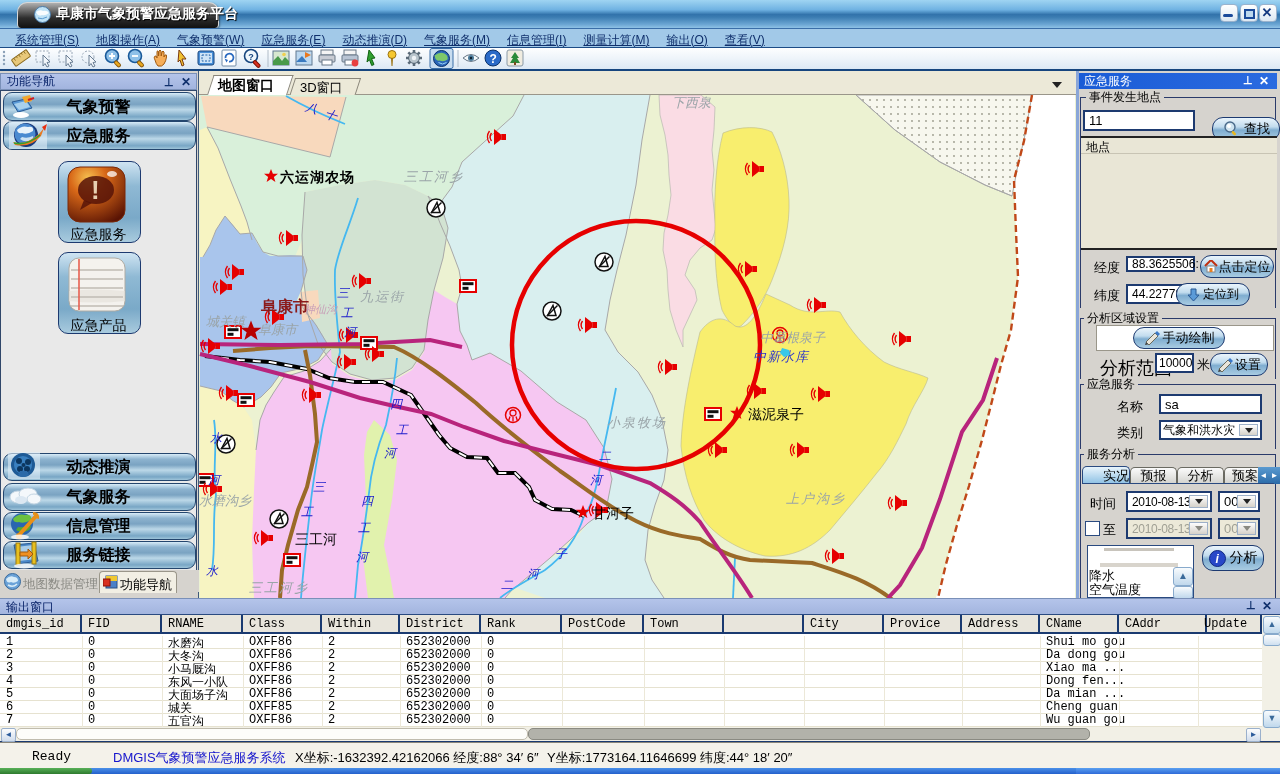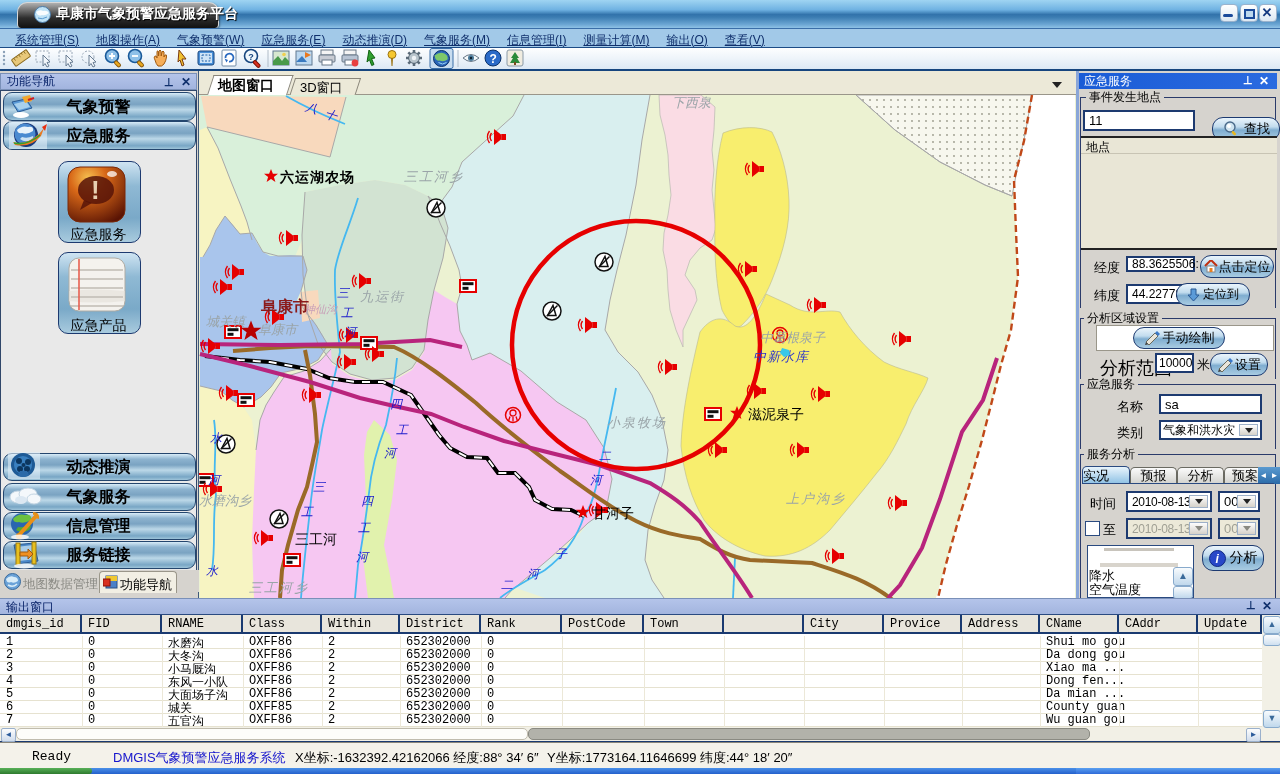--- a/index.html
+++ b/index.html
@@ -570,21 +570,21 @@
 <div class="a" style="left:1117px;top:398px;font-size:13px;color:#000;">名称</div>
 <div class="inp" style="left:1159px;top:394px;width:103px;height:20px;">sa</div>
 <div class="a" style="left:1117px;top:424px;font-size:13px;color:#000;">类别</div>
 <div class="inp" style="left:1159px;top:420px;width:103px;height:20px;font-size:12px;padding-left:2px;">气象和洪水灾<div class="ddb">
       <div class="tri"></div>
     </div></div>
 
 <div class="gb" style="left:1080px;top:454px;width:194px;height:144px;border-bottom:none;"></div>
 <div class="gbl" style="left:1084px;top:448px;">服务分析</div>
 
-<div class="a" style="left:1082px;top:466px;width:46px;height:17px;background:linear-gradient(180deg,#e8f4fc,#8cc0e4);border:1px solid #2a4a80;border-bottom:none;border-radius:5px 5px 0 0;font-size:13px;color:#000;text-align:left;line-height:17px;">实况</div>
+<div class="a" style="left:1082px;top:466px;width:46px;height:17px;background:linear-gradient(180deg,#e8f4fc,#8cc0e4);border:1px solid #2a4a80;border-bottom:none;border-radius:5px 5px 0 0;font-size:13px;color:#000;text-align:right;line-height:17px;">实况</div>
 <div class="a" style="left:1130px;top:467px;width:45px;height:16px;background:linear-gradient(180deg,#fbfbfb,#d2d2ce);border:1px solid #6a6a62;border-bottom:none;border-radius:5px 5px 0 0;font-size:13px;color:#000;text-align:center;line-height:16px;">预报</div>
 <div class="a" style="left:1177px;top:467px;width:45px;height:16px;background:linear-gradient(180deg,#fbfbfb,#d2d2ce);border:1px solid #6a6a62;border-bottom:none;border-radius:5px 5px 0 0;font-size:13px;color:#000;text-align:center;line-height:16px;">分析</div>
 <div class="a" style="left:1224px;top:467px;width:40px;height:16px;background:linear-gradient(180deg,#fbfbfb,#d2d2ce);border:1px solid #6a6a62;border-bottom:none;border-radius:5px 5px 0 0;font-size:13px;color:#000;text-align:center;line-height:16px;">预案</div>
 <div class="a" style="left:1258px;top:467px;width:11px;height:17px;background:linear-gradient(180deg,#5a9ad0,#2a6aa8);color:#fff;font-size:8px;text-align:center;line-height:17px;">◄</div>
 <div class="a" style="left:1269px;top:467px;width:11px;height:17px;background:linear-gradient(180deg,#5a9ad0,#2a6aa8);color:#fff;font-size:8px;text-align:center;line-height:17px;">►</div>
 <div class="a" style="left:1082px;top:483px;width:192px;height:1px;background:#2a4a80;"></div>
 
 <div class="a" style="left:1090px;top:495px;font-size:13px;color:#000;">时间</div>
 <div class="inp" style="left:1126px;top:491px;width:86px;height:21px;font-size:12px;letter-spacing:-0.3px;">2010-08-13<div class="ddb">
       <div class="tri"></div>
@@ -627,21 +627,21 @@
     <div style="position:absolute;left:322px;top:0;width:78px;height:17px;border-right:2px solid #1a3a70;box-sizing:border-box;padding:2px 0 0 6px;overflow:hidden;">Within</div>
     <div style="position:absolute;left:400px;top:0;width:81px;height:17px;border-right:2px solid #1a3a70;box-sizing:border-box;padding:2px 0 0 6px;overflow:hidden;">District</div>
     <div style="position:absolute;left:481px;top:0;width:81px;height:17px;border-right:2px solid #1a3a70;box-sizing:border-box;padding:2px 0 0 6px;overflow:hidden;">Rank</div>
     <div style="position:absolute;left:562px;top:0;width:82px;height:17px;border-right:2px solid #1a3a70;box-sizing:border-box;padding:2px 0 0 6px;overflow:hidden;">PostCode</div>
     <div style="position:absolute;left:644px;top:0;width:80px;height:17px;border-right:2px solid #1a3a70;box-sizing:border-box;padding:2px 0 0 6px;overflow:hidden;">Town</div>
     <div style="position:absolute;left:724px;top:0;width:80px;height:17px;border-right:2px solid #1a3a70;box-sizing:border-box;padding:18px 0 0 6px;overflow:hidden;">County</div>
     <div style="position:absolute;left:804px;top:0;width:80px;height:17px;border-right:2px solid #1a3a70;box-sizing:border-box;padding:2px 0 0 6px;overflow:hidden;">City</div>
     <div style="position:absolute;left:884px;top:0;width:78px;height:17px;border-right:2px solid #1a3a70;box-sizing:border-box;padding:2px 0 0 6px;overflow:hidden;">Provice</div>
     <div style="position:absolute;left:962px;top:0;width:78px;height:17px;border-right:2px solid #1a3a70;box-sizing:border-box;padding:2px 0 0 6px;overflow:hidden;">Address</div>
     <div style="position:absolute;left:1040px;top:0;width:79px;height:17px;border-right:2px solid #1a3a70;box-sizing:border-box;padding:2px 0 0 6px;overflow:hidden;">CName</div>
-    <div style="position:absolute;left:1119px;top:0;width:79px;height:17px;border-right:2px solid #1a3a70;box-sizing:border-box;padding:2px 0 0 6px;overflow:hidden;">CAddr</div>
+    <div style="position:absolute;left:1119px;top:0;width:88px;height:17px;border-right:2px solid #1a3a70;box-sizing:border-box;padding:2px 0 0 6px;overflow:hidden;">CAddr</div>
     <div style="position:absolute;left:1198px;top:0;width:64px;height:17px;border-right:2px solid #1a3a70;box-sizing:border-box;padding:2px 0 0 6px;overflow:hidden;">Update</div>
   </div>
 <div class="a" id="tblbody" style="left:0;top:636px;width:1262px;height:91px;font-family:'Liberation Mono',monospace;font-size:12px;color:#000;">
     <div style="position:absolute;left:0;top:0px;width:1262px;height:13px;border-bottom:1px solid #e6e2d0;box-sizing:border-box;"></div>
     <div style="position:absolute;left:6px;top:-1px;width:82px;height:13px;overflow:hidden;white-space:nowrap;">1</div>
     <div style="position:absolute;left:88px;top:-1px;width:80px;height:13px;overflow:hidden;white-space:nowrap;">0</div>
     <div style="position:absolute;left:168px;top:-1px;width:81px;height:13px;overflow:hidden;white-space:nowrap;">水磨沟</div>
     <div style="position:absolute;left:249px;top:-1px;width:79px;height:13px;overflow:hidden;white-space:nowrap;">OXFF86</div>
     <div style="position:absolute;left:328px;top:-1px;width:78px;height:13px;overflow:hidden;white-space:nowrap;">2</div>
     <div style="position:absolute;left:406px;top:-1px;width:81px;height:13px;overflow:hidden;white-space:nowrap;">652302000</div>
@@ -684,21 +684,21 @@
     <div style="position:absolute;left:487px;top:51px;width:81px;height:13px;overflow:hidden;white-space:nowrap;">0</div>
     <div style="position:absolute;left:1046px;top:51px;width:79px;height:13px;overflow:hidden;white-space:nowrap;">Da mian ...</div>
     <div style="position:absolute;left:0;top:65px;width:1262px;height:13px;border-bottom:1px solid #e6e2d0;box-sizing:border-box;"></div>
     <div style="position:absolute;left:6px;top:64px;width:82px;height:13px;overflow:hidden;white-space:nowrap;">6</div>
     <div style="position:absolute;left:88px;top:64px;width:80px;height:13px;overflow:hidden;white-space:nowrap;">0</div>
     <div style="position:absolute;left:168px;top:64px;width:81px;height:13px;overflow:hidden;white-space:nowrap;">城关</div>
     <div style="position:absolute;left:249px;top:64px;width:79px;height:13px;overflow:hidden;white-space:nowrap;">OXFF85</div>
     <div style="position:absolute;left:328px;top:64px;width:78px;height:13px;overflow:hidden;white-space:nowrap;">2</div>
     <div style="position:absolute;left:406px;top:64px;width:81px;height:13px;overflow:hidden;white-space:nowrap;">652302000</div>
     <div style="position:absolute;left:487px;top:64px;width:81px;height:13px;overflow:hidden;white-space:nowrap;">0</div>
-    <div style="position:absolute;left:1046px;top:64px;width:79px;height:13px;overflow:hidden;white-space:nowrap;">County guan</div>
+    <div style="position:absolute;left:1046px;top:64px;width:79px;height:13px;overflow:hidden;white-space:nowrap;">Cheng guan</div>
     <div style="position:absolute;left:0;top:78px;width:1262px;height:13px;border-bottom:1px solid #e6e2d0;box-sizing:border-box;"></div>
     <div style="position:absolute;left:6px;top:77px;width:82px;height:13px;overflow:hidden;white-space:nowrap;">7</div>
     <div style="position:absolute;left:88px;top:77px;width:80px;height:13px;overflow:hidden;white-space:nowrap;">0</div>
     <div style="position:absolute;left:168px;top:77px;width:81px;height:13px;overflow:hidden;white-space:nowrap;">五官沟</div>
     <div style="position:absolute;left:249px;top:77px;width:79px;height:13px;overflow:hidden;white-space:nowrap;">OXFF86</div>
     <div style="position:absolute;left:328px;top:77px;width:78px;height:13px;overflow:hidden;white-space:nowrap;">2</div>
     <div style="position:absolute;left:406px;top:77px;width:81px;height:13px;overflow:hidden;white-space:nowrap;">652302000</div>
     <div style="position:absolute;left:487px;top:77px;width:81px;height:13px;overflow:hidden;white-space:nowrap;">0</div>
     <div style="position:absolute;left:1046px;top:77px;width:79px;height:13px;overflow:hidden;white-space:nowrap;">Wu guan gou</div>
     <div style="position:absolute;left:82px;top:0;width:1px;height:91px;background:#ece8d8;"></div>

